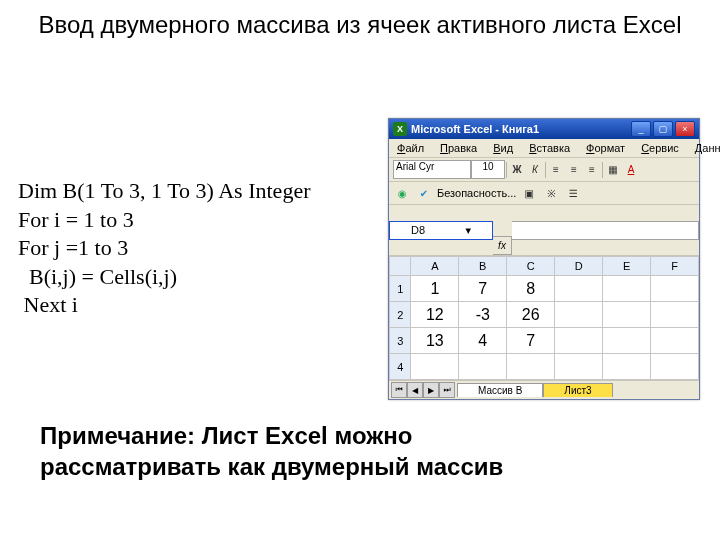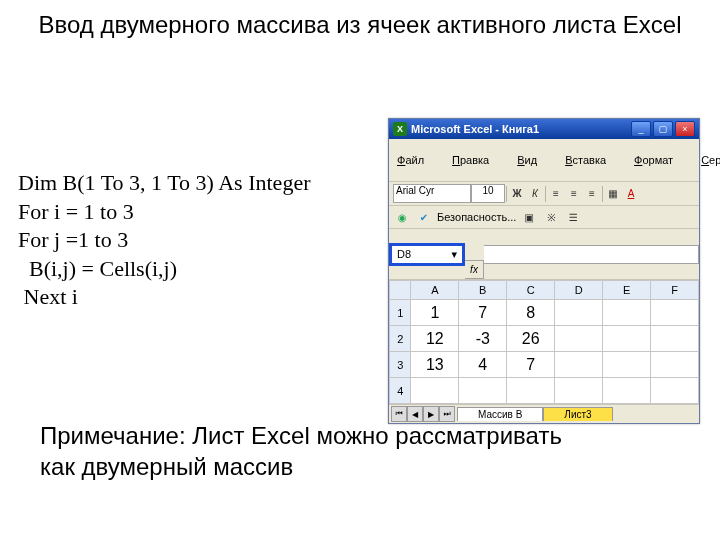--- a/index.html
+++ b/index.html
@@ -15,33 +15,34 @@
   }
   .slide-title {
     text-align: center;
     font-size: 24px;
     padding: 10px 20px 0 20px;
     line-height: 1.25;
   }
   .code-block {
     position: absolute;
     left: 18px;
-    top: 147px;
+    top: 155px;
     font-family: "Times New Roman", serif;
     font-size: 22px;
     line-height: 1.3;
     white-space: pre;
   }
   .note {
     position: absolute;
     left: 40px;
     top: 420px;
     width: 560px;
     font-size: 24px;
     line-height: 1.3;
+    font-weight: bold;
   }
   
   .excel-window {
     position: absolute;
     top: 118px;
     right: 20px;
     width: 310px;
     border: 1px solid #6a7aa8;
     box-shadow: 0 0 2px rgba(0,0,0,.3);
     font-size: 10px;
@@ -69,22 +70,22 @@
     width: 18px; height: 14px;
     background: linear-gradient(#6fa2f7,#2c5fc7);
     border: 1px solid #0b3c9d;
     border-radius: 2px;
     color:#fff;
     display:inline-flex;align-items:center;justify-content:center;
     font-size:9px;
   }
   .winbtn.close { background: linear-gradient(#e77,#c22);}
   .menubar {
-    display:flex; gap:20px;
-    padding: 14px 4px;
+    display:flex; gap:8px;
+    padding: 2px 4px;
     background:#ece9d8;
     font-size:11px;
     color:#000;
   }
   .menuitem { padding: 1px 4px; white-space:nowrap;}
   .menuitem u { text-decoration: underline;}
   .toolbar {
     display:flex;
     align-items:center;
     gap:0;
@@ -112,22 +113,22 @@
     display:flex;align-items:center;gap:4px;
     padding:2px 4px;font-size:11px;
     border-bottom:1px solid #c9c6b8;
   }
   .formula-bar{
     display:flex;align-items:center;gap:0;
     border-bottom:1px solid #c9c6b8;
     background:#ece9d8;
   }
   .namebox{
-    width:60px;height:17px;border:3px solid #1d4ed8;background:#fff;
-    font-size:11px;padding:0 5px;display:flex;align-items:center;justify-content:space-between;
+    width:60px;height:17px;border:1px solid #1d4ed8;background:#fff;
+    font-size:11px;padding:0 21px;display:flex;align-items:center;justify-content:space-between;
   }
   .fx{
     width:18px;height:17px;border:1px solid #a2a2a2;border-left:none;
     display:inline-flex;align-items:center;justify-content:center;font-style:italic;font-size:10px;background:#ece9d8;margin-top:31px;
   }
   .fx-input{
     flex:1;height:17px;border:1px solid #a2a2a2;border-left:none;background:#fff;
   }
   
   .grid-wrap{background:#fff;}

